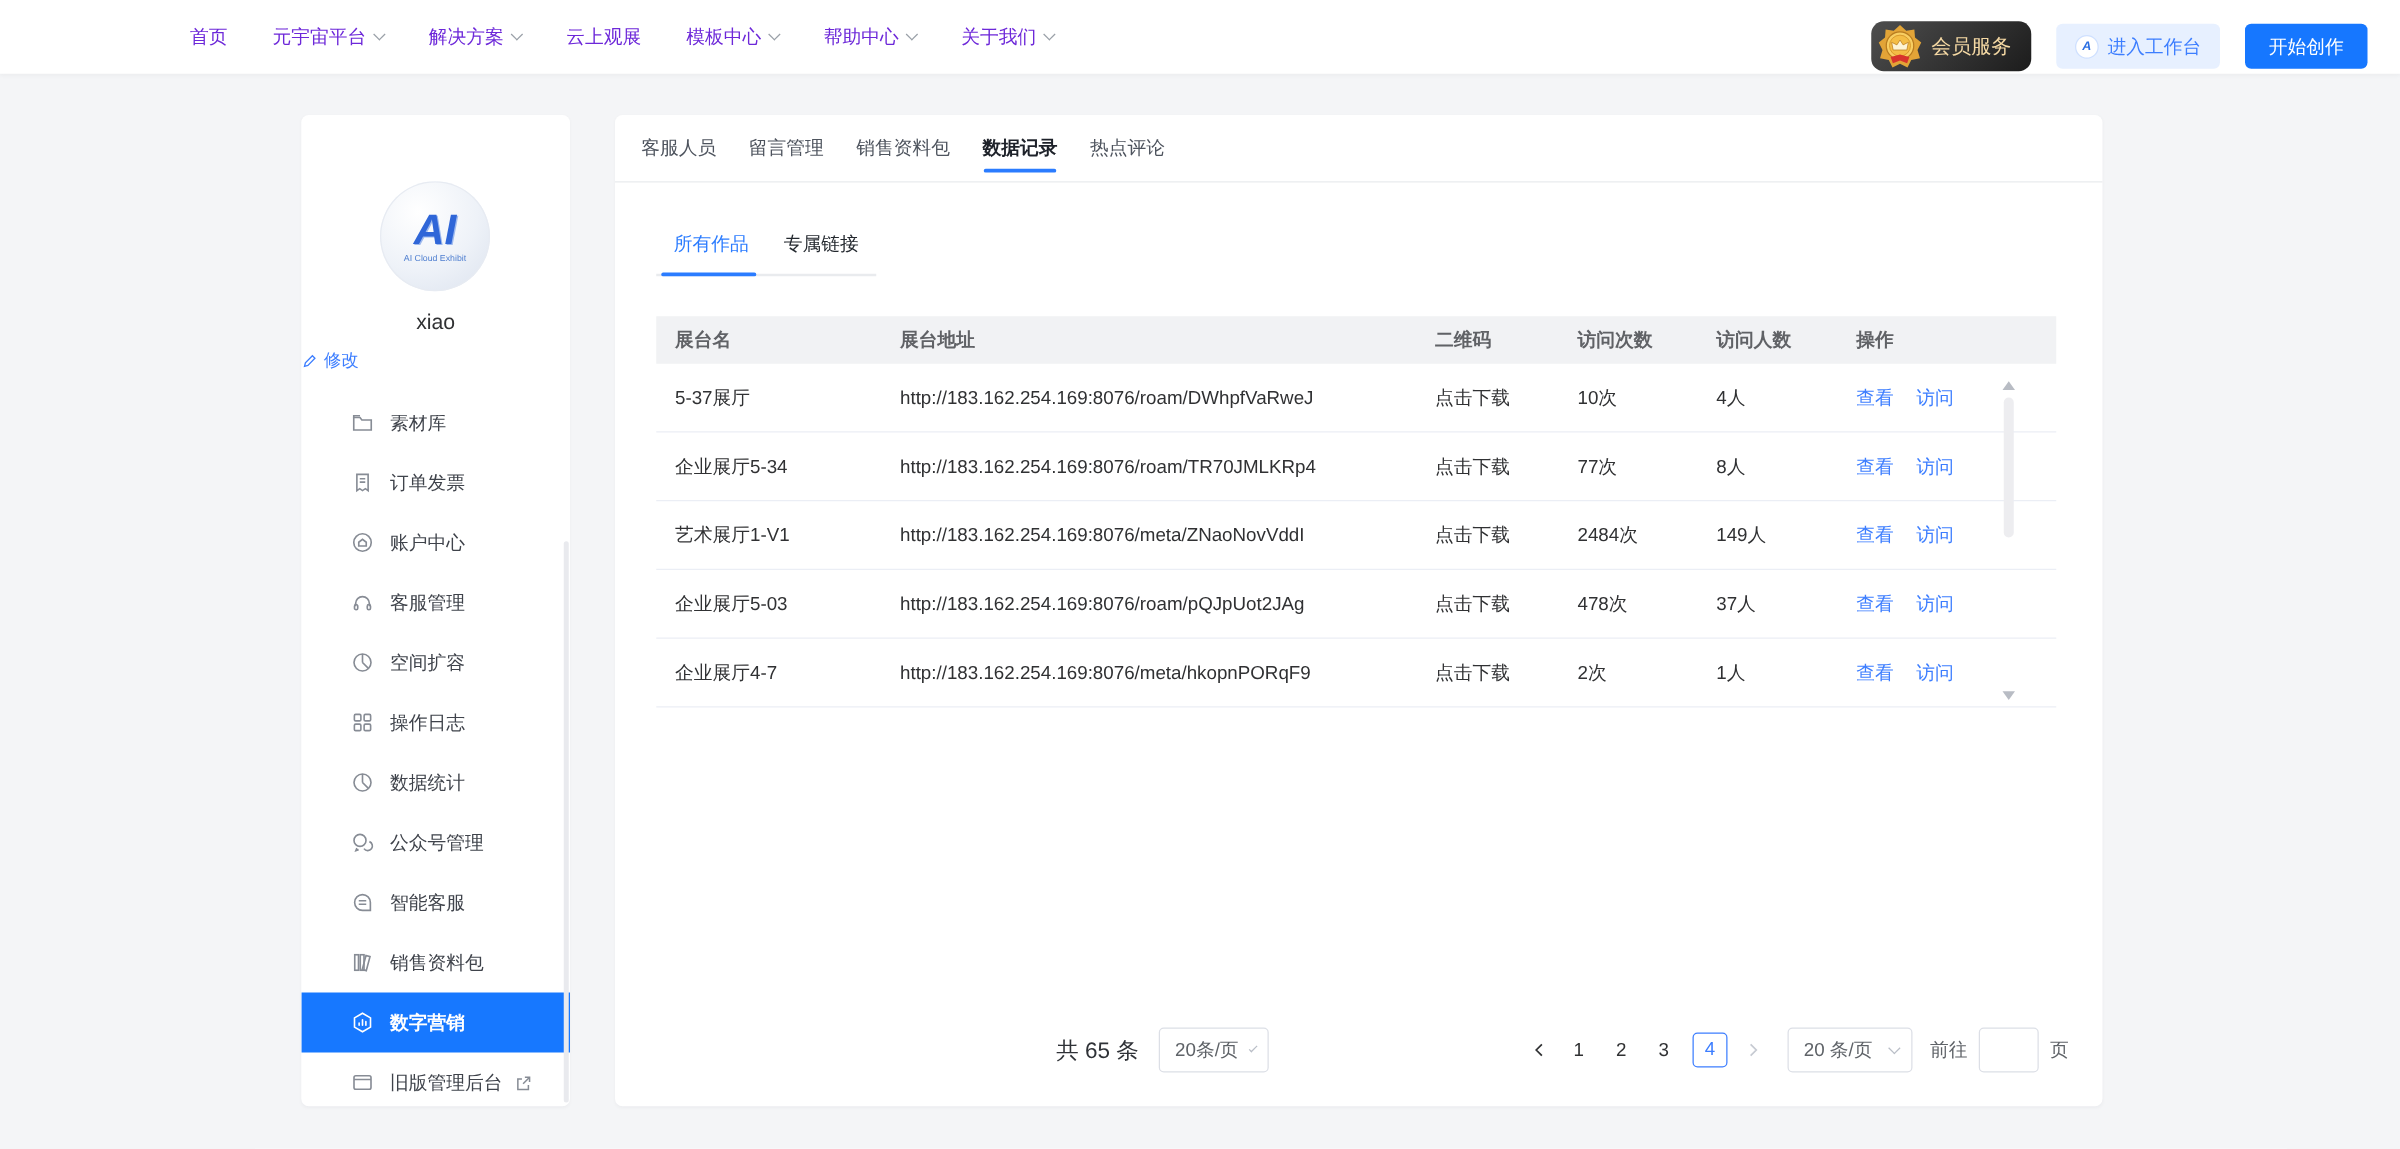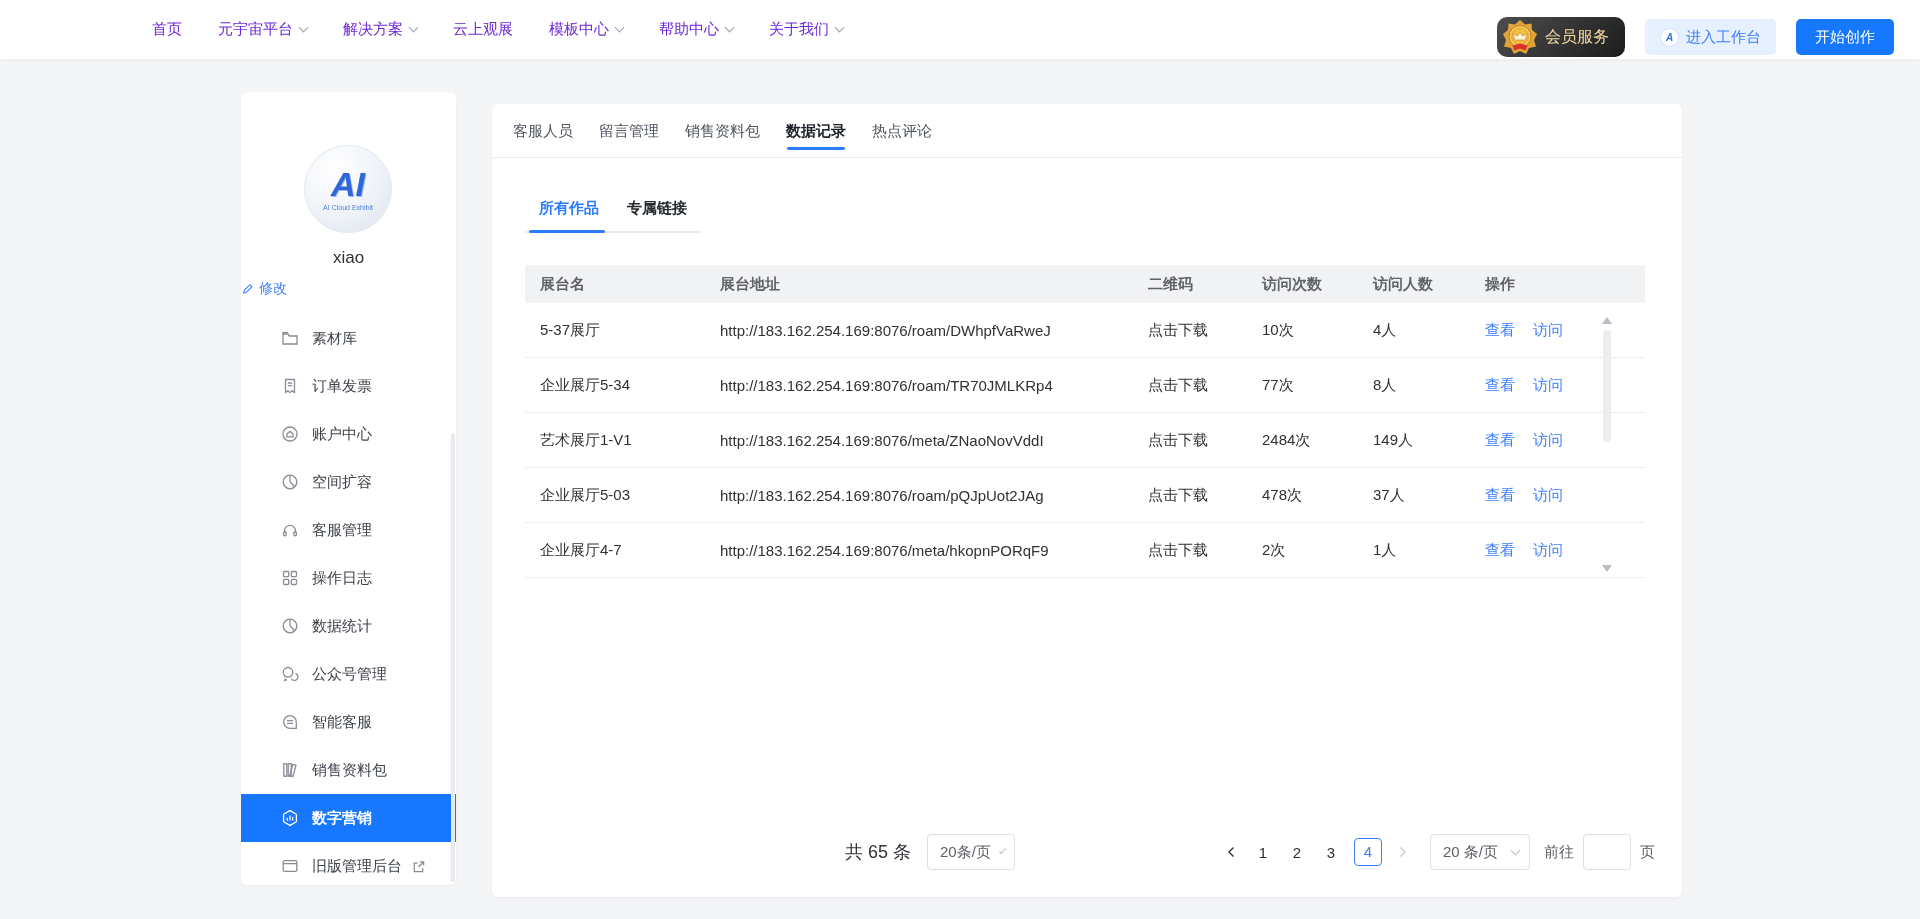--- a/index.html
+++ b/index.html
@@ -45,31 +45,31 @@
             color:#3f434b; cursor:pointer; position:relative; }
   .m-item:first-child { margin-top:-18px; }
   .m-item .mi { color:#878c95; display:flex; margin-right:13px; }
   .m-item.active { background:#1778ff; color:#fff;font-weight:bold; }
   .m-item.active .mi { color:#fff; }
   .m-ext { position:absolute; right:30px; color:#878c95; display:flex; }
   .side-scroll { position:absolute; top:101px; right:1px; width:4px; height:449px;
                  background:#e9eaee; border-radius:2px; }
 
   
-  .main { position:absolute; left:492px; top:104px; width:1190px; height:793px; background:#fff;
+  .main { position:absolute; left:492px; top:92px; width:1190px; height:793px; background:#fff;
           border-radius:6px; box-shadow:0 1px 3px rgba(30,35,43,.04); }
   .tabbar { position:absolute; left:0; top:0; width:100%; height:54px; border-bottom:1px solid #e9ebee;
             display:flex; align-items:center; padding-left:21px; }
   .tab { position:relative; height:54px; line-height:54px; font-size:15px; color:#4e545e;
          margin-right:26px; cursor:pointer; white-space:nowrap; }
   .tab.active { color:#1d2129; font-weight:bold; }
   .tab.active::after { content:''; position:absolute; left:1px; right:1px; bottom:8px; height:3px;
                        border-radius:2px; background:#2b7cff; }
 
-  .subtabs { position:absolute; left:33px; top:84px; display:flex; border-bottom:2px solid #e9ebee;font-weight:bold; }
+  .subtabs { position:absolute; left:33px; top:84px; display:flex; border-bottom:2px solid #e9ebee; }
   .subtab { position:relative; height:43px; line-height:40px; padding:0 14px; font-size:15px;
             color:#24292f; cursor:pointer; white-space:nowrap; }
   .subtab.active { color:#2b7cff; }
   .subtab.active::after { content:''; position:absolute; left:4px; right:8px; bottom:-2px; height:3px;
                           border-radius:2px; background:#2b7cff; }
 
   
   .table { position:absolute; left:33px; top:161px; width:1120px; }
   .t-head { display:grid; grid-template-columns:180px 428px 114px 111px 112px 1fr; height:38px;
             background:#f1f2f4; align-items:center; }
@@ -200,35 +200,35 @@
             <svg width="18" height="18" viewBox="0 0 18 18" fill="none" stroke="currentColor" stroke-width="1.3">
               <circle cx="9" cy="9" r="7"></circle>
               <path d="M6 11.8V8.8L9 6.4l3 2.4v3z"></path>
             </svg>
           </span>
         <span>账户中心</span>
       </div>
       <div class="m-item">
         <span class="mi">
             <svg width="18" height="18" viewBox="0 0 18 18" fill="none" stroke="currentColor" stroke-width="1.3">
-              <circle cx="9" cy="9" r="6.8"></circle>
-              <path d="M9 9V2.2M9 9l4.7 4.7"></path>
-            </svg>
-          </span>
-        <span>空间扩容</span>
-      </div>
-      <div class="m-item">
-        <span class="mi">
-            <svg width="18" height="18" viewBox="0 0 18 18" fill="none" stroke="currentColor" stroke-width="1.3">
               <path d="M3.5 12V9.8a5.5 5.5 0 0 1 11 0V12"></path>
               <rect x="2.6" y="10.6" width="2.6" height="4.2" rx="1.3"></rect>
               <rect x="12.8" y="10.6" width="2.6" height="4.2" rx="1.3"></rect>
             </svg>
           </span>
         <span>客服管理</span>
+      </div>
+      <div class="m-item">
+        <span class="mi">
+            <svg width="18" height="18" viewBox="0 0 18 18" fill="none" stroke="currentColor" stroke-width="1.3">
+              <circle cx="9" cy="9" r="6.8"></circle>
+              <path d="M9 9V2.2M9 9l4.7 4.7"></path>
+            </svg>
+          </span>
+        <span>空间扩容</span>
       </div>
       <div class="m-item">
         <span class="mi">
             <svg width="18" height="18" viewBox="0 0 18 18" fill="none" stroke="currentColor" stroke-width="1.3">
               <rect x="2.5" y="2.5" width="5.2" height="5.2" rx="1"></rect>
               <rect x="10.3" y="2.5" width="5.2" height="5.2" rx="1"></rect>
               <rect x="2.5" y="10.3" width="5.2" height="5.2" rx="1"></rect>
               <rect x="10.3" y="10.3" width="5.2" height="5.2" rx="1"></rect>
             </svg>
           </span>

